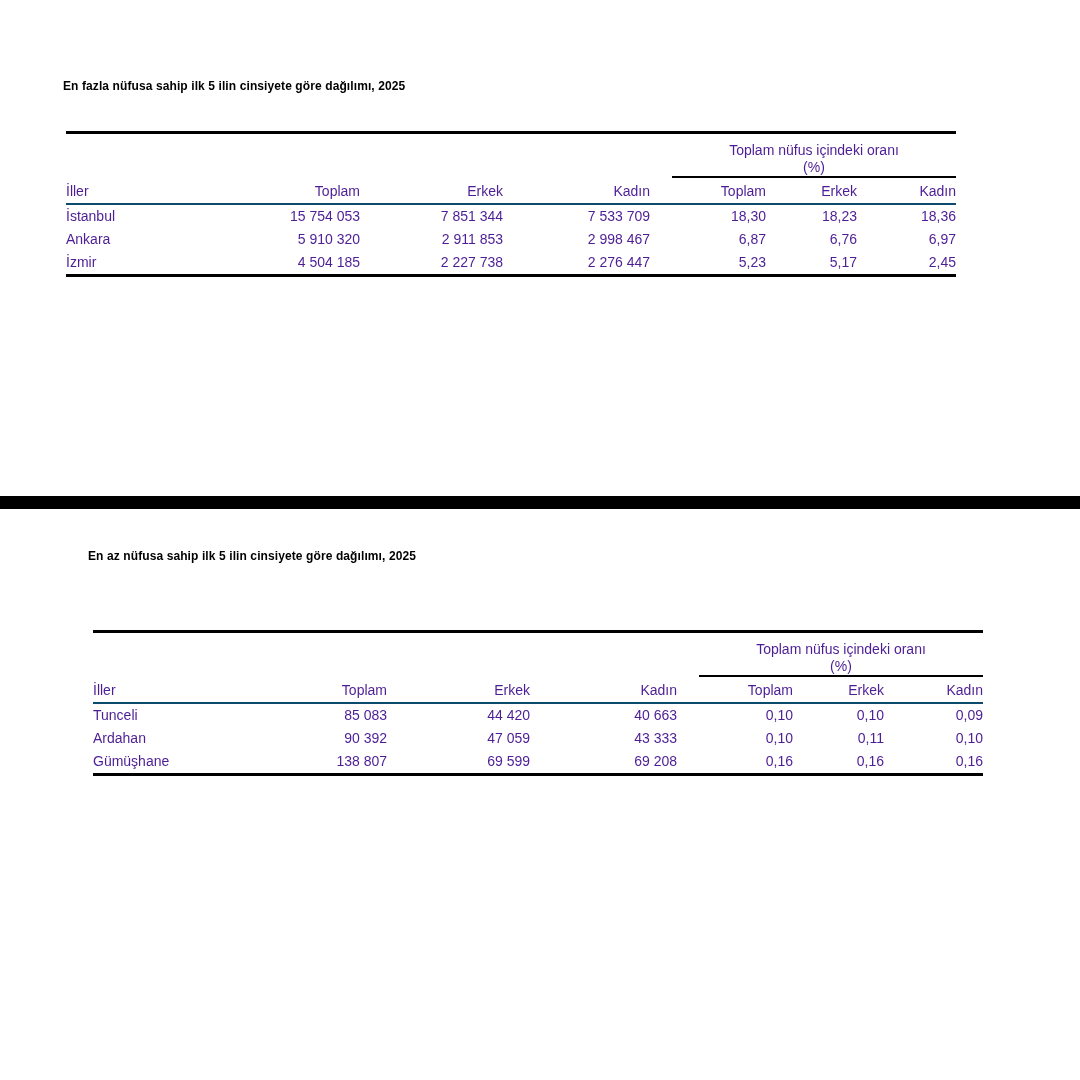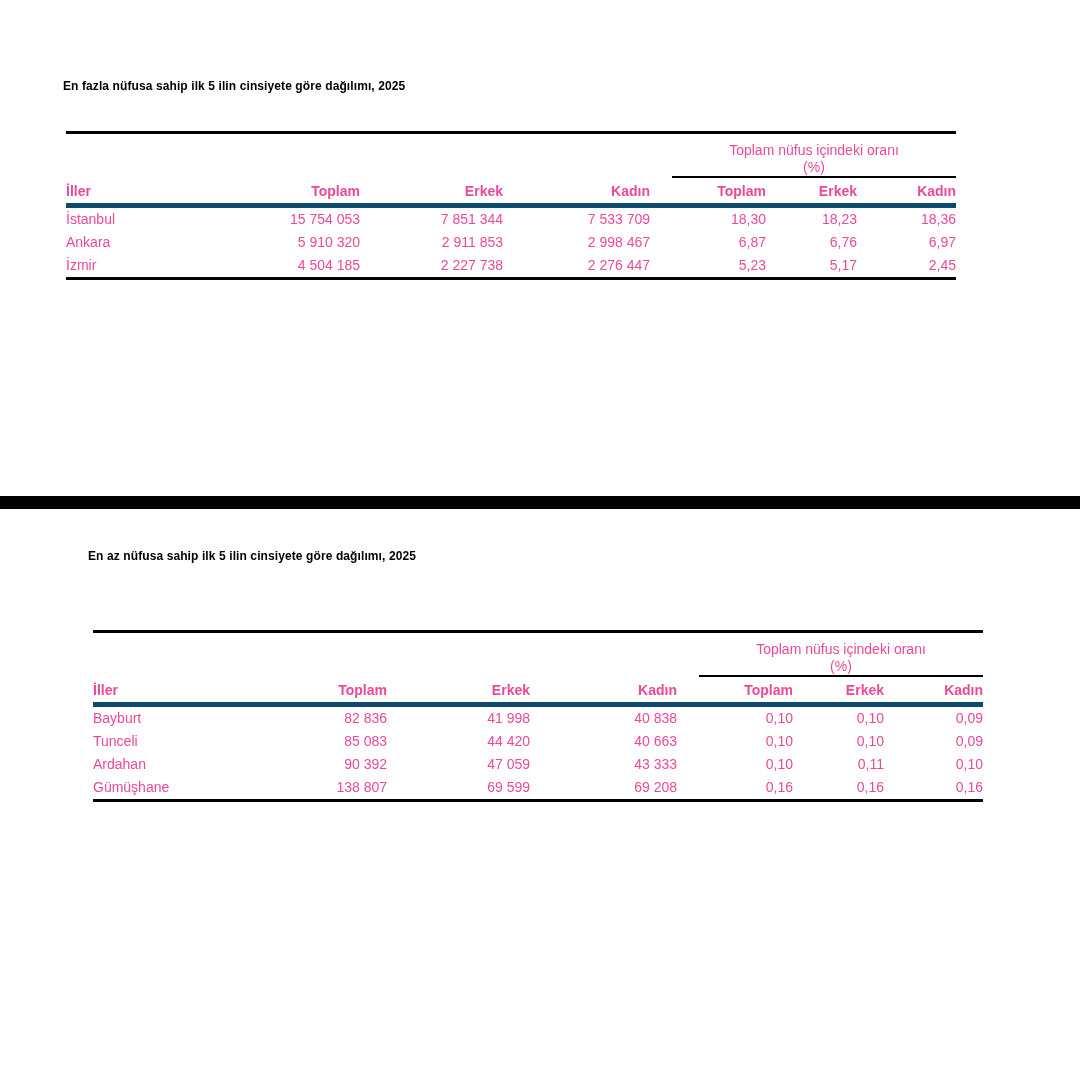--- a/index.html
+++ b/index.html
@@ -20,21 +20,21 @@
   }
   #title-1 { left: 63px; top: 79px; }
   #title-2 { left: 88px; top: 549px; }
 
   .pop-table {
     position: absolute;
     border-collapse: collapse;
     table-layout: fixed;
     width: 890px;
     font-size: 14px;
-    color: #ec4899;
+    color: #4c1d95;
     border-top: 3px solid #000;
     border-bottom: 3px solid #000;
   }
   #table-1 { left: 66px;  top: 131px; }
   #table-2 { left: 93px;  top: 630px; }
 
   .pop-table col.c1 { width: 150px; }
   .pop-table col.c2 { width: 144px; }
   .pop-table col.c3 { width: 143px; }
   .pop-table col.c4 { width: 169px; }
@@ -48,25 +48,25 @@
   .group-cell {
     text-align: center;
     font-weight: bold;
     border-bottom: 2px solid #000;
     padding-bottom: 2px;
     line-height: 17px;
   }
   .group-cell span { display: block; }
 
   .head-row th {
-    border-bottom: 5px solid #0c4a6e;
+    border-bottom: 2px solid #0c4a6e;
     height: 21px;
     vertical-align: bottom;
     padding-bottom: 4px;
-    font-weight: bold;
+    font-weight: normal;
     white-space: nowrap;
   }
   .col-left  { text-align: left; }
   .num       { text-align: right; }
   .c4pad     { padding-right: 22px !important; }
 
   .pop-table tbody td {
     height: 23px;
     line-height: 23px;
     vertical-align: middle;
@@ -171,29 +171,20 @@
       <th class="num">Toplam</th>
       <th class="num">Erkek</th>
       <th class="num c4pad">Kadın</th>
       <th class="num">Toplam</th>
       <th class="num">Erkek</th>
       <th class="num">Kadın</th>
     </tr>
   </thead>
   <tbody>
     <tr>
-      <td class="col-left b">Bayburt</td>
-      <td class="num b">82 836</td>
-      <td class="num">41 998</td>
-      <td class="num c4pad">40 838</td>
-      <td class="num b">0,10</td>
-      <td class="num">0,10</td>
-      <td class="num">0,09</td>
-    </tr>
-    <tr>
       <td class="col-left b">Tunceli</td>
       <td class="num b">85 083</td>
       <td class="num">44 420</td>
       <td class="num c4pad">40 663</td>
       <td class="num b">0,10</td>
       <td class="num">0,10</td>
       <td class="num">0,09</td>
     </tr>
     <tr>
       <td class="col-left b">Ardahan</td>

